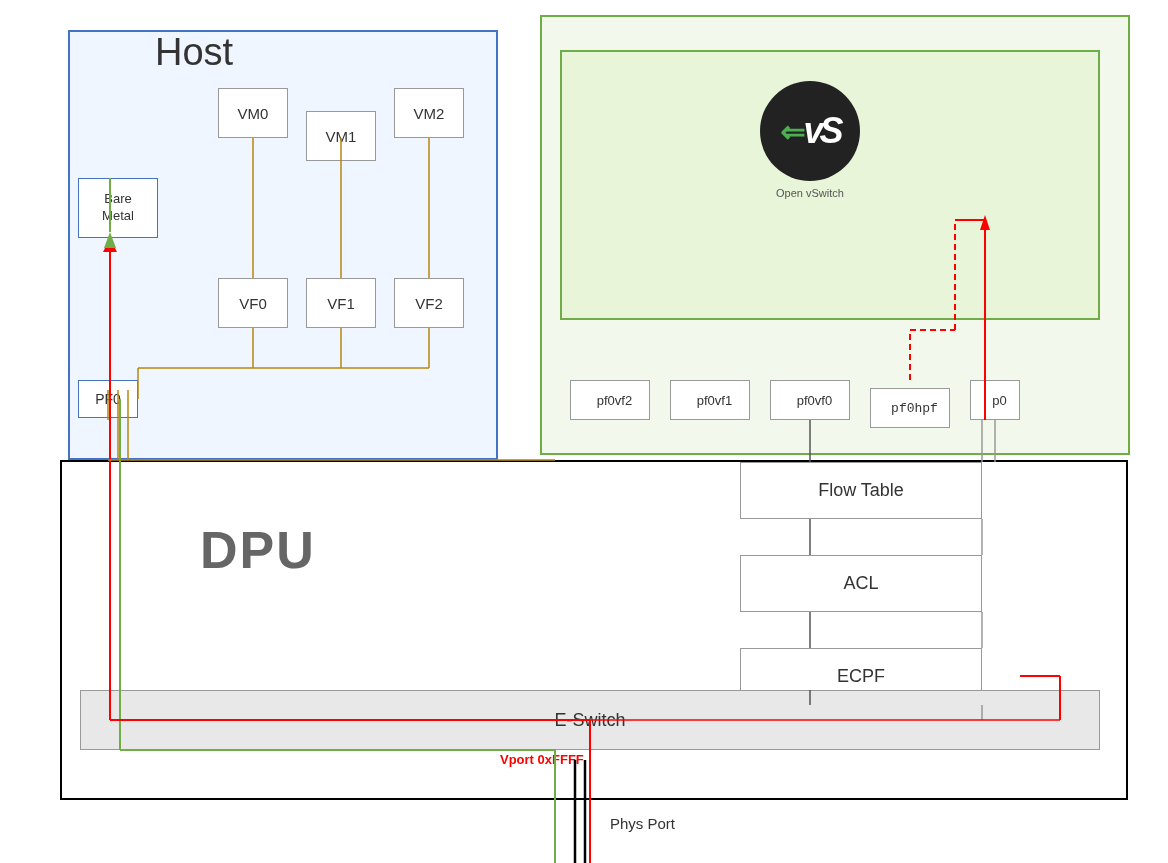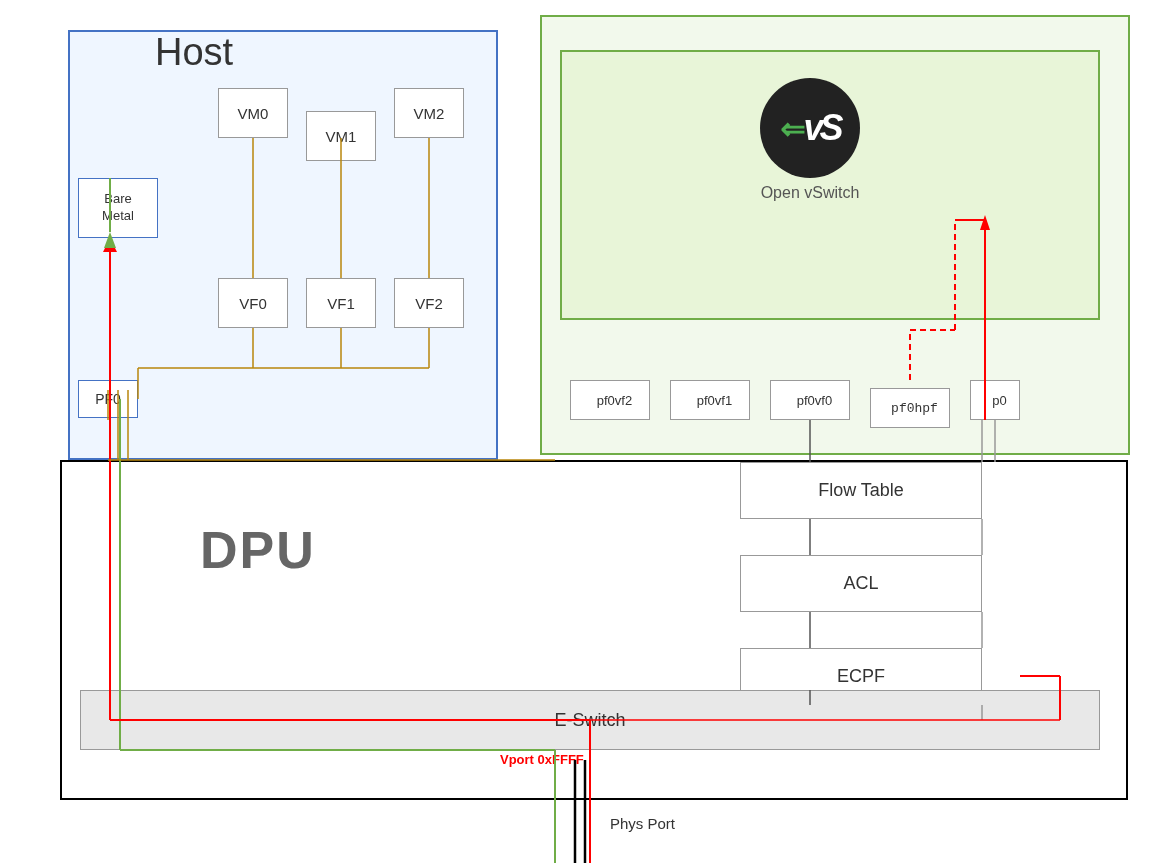--- a/index.html
+++ b/index.html
@@ -119,21 +119,21 @@
       align-items: center;
     }
     .ovs-vs-text {
       color: #fff;
       font-size: 36px;
       font-weight: bold;
       font-style: italic;
       margin-left: 2px;
     }
     .ovs-subtitle {
-      font-size: 16px;
+      font-size: 11px;
       color: #555;
       margin-top: 6px;
       text-align: center;
     }
 
     
     .vm-box {
       position: absolute;
       border: 1px solid #999;
       background: #fff;

